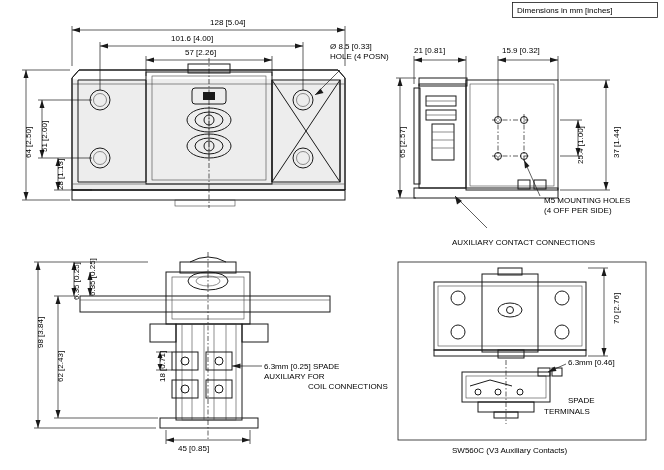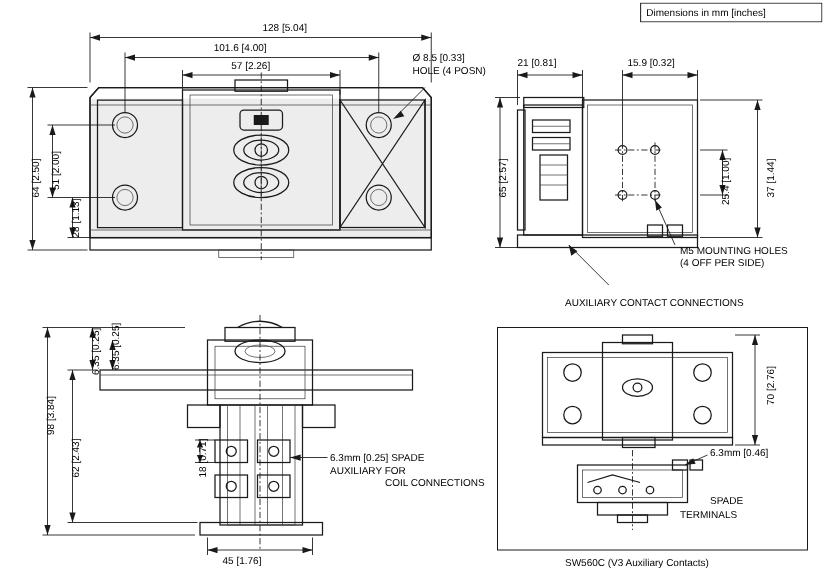--- a/index.html
+++ b/index.html
@@ -326,21 +326,21 @@
   <div class="lbl" style="left:544px; top:196px;">M5 MOUNTING HOLES</div>
   <div class="lbl" style="left:544px; top:206px;">(4 OFF PER SIDE)</div>
 
   <div class="lbl" style="left:452px; top:238px;">AUXILIARY CONTACT CONNECTIONS</div>
 
   <div class="lbl rot" style="left:36px; top:348px;">98 [3.84]</div>
   <div class="lbl rot" style="left:56px; top:382px;">62 [2.43]</div>
   <div class="lbl rot" style="left:72px; top:300px;">6.35 [0.25]</div>
   <div class="lbl rot" style="left:88px; top:296px;">6.35 [0.25]</div>
   <div class="lbl rot" style="left:158px; top:382px;">18 [0.71]</div>
-  <div class="lbl" style="left:178px; top:444px;">45 [1.76]</div>
+  <div class="lbl" style="left:178px; top:444px;">45 [0.85]</div>
 
   <div class="lbl" style="left:264px; top:362px;">6.3mm [0.25] SPADE</div>
   <div class="lbl" style="left:264px; top:372px;">AUXILIARY FOR</div>
   <div class="lbl" style="left:264px; top:382px;margin-left:44px;">COIL CONNECTIONS</div>
 
   <div class="lbl rot" style="left:612px; top:324px;">70 [2.76]</div>
   <div class="lbl" style="left:568px; top:358px;">6.3mm [0.46]</div>
   <div class="lbl" style="left:568px; top:368px;margin-top:28px;">SPADE</div>
   <div class="lbl" style="left:544px; top:378px;margin-top:29px;">TERMINALS</div>
 

